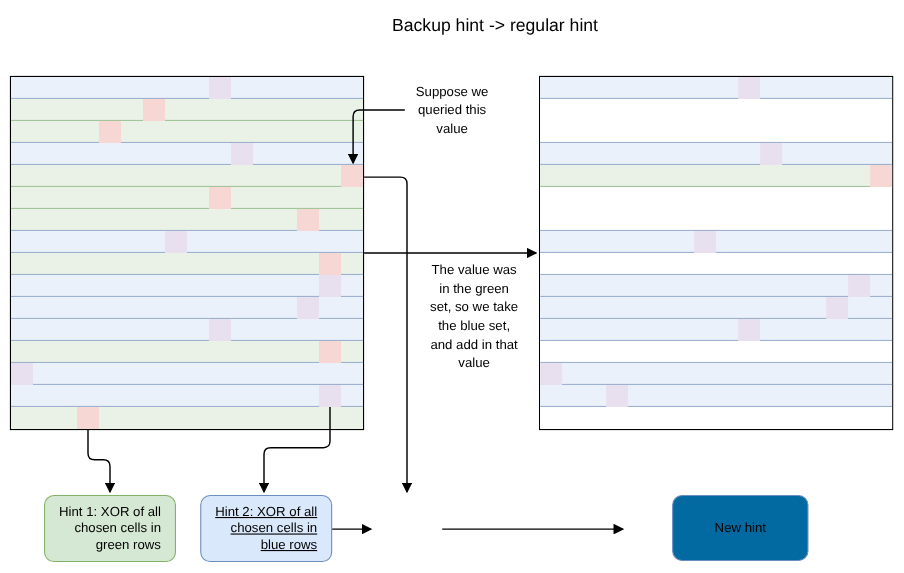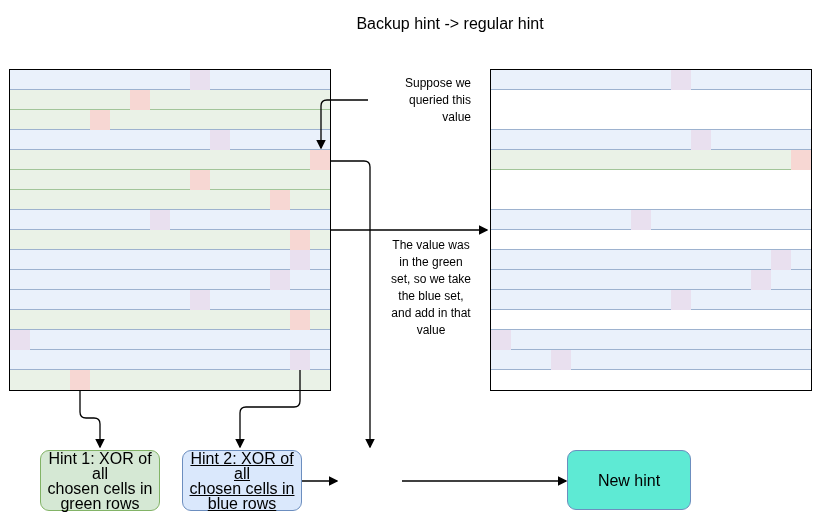--- a/index.html
+++ b/index.html
@@ -17,26 +17,26 @@
     background:#fff;
   }
   #left-grid{left:9px;top:69px;}
   #right-grid{left:490px;top:69px;}
   .grid .row{position:absolute;left:0;width:320px;height:20px;box-sizing:border-box;}
   .grid .cell{position:absolute;top:0;width:20px;height:20px;}
   .note{
     position:absolute;font-size:12px;line-height:17px;text-align:center;
     white-space:pre-line;
   }
-  #note-queried{left:351px;top:75px;width:120px;text-align:right;}
+  #note-queried{left:351px;top:75px;width:120px;}
   #note-explain{left:371px;top:237px;width:120px;}
   .box{
     position:absolute;box-sizing:border-box;border:1px solid;border-radius:9px;
-    display:flex;align-items:center;justify-content:center;text-align:center;
-    font-size:16px;line-height:15px;white-space:pre-line;
+    display:flex;align-items:center;justify-content:center;text-align:right;
+    font-size:12px;line-height:15px;white-space:pre-line;
   }
   #hint1-box{left:40px;top:450px;width:120px;height:61px;}
   #hint2-box{left:182px;top:450px;width:120px;height:61px;}
   #new-hint-box{left:567px;top:450px;width:124px;height:60px;}
   #xor-node{
     position:absolute;left:340px;top:450px;width:62px;height:62px;
     box-sizing:border-box;border:1px solid;border-radius:50%;
     display:flex;align-items:center;justify-content:center;
     font-size:15px;
   }
@@ -145,21 +145,21 @@
 the blue set,
 and add in that
 value</div>
 
   <div id="hint1-box" class="box" style="background: rgb(213, 232, 212); border-color: rgb(130, 179, 102);">Hint 1: XOR of all
 chosen cells in
 green rows</div>
   <div id="hint2-box" class="box" style="background: rgb(218, 232, 252); border-color: rgb(108, 142, 191); text-decoration: underline;">Hint 2: XOR of all
 chosen cells in
 blue rows</div>
-  <div id="new-hint-box" class="box" style="background: #5eead4; border-color: rgb(108, 142, 191);">New hint</div>
+  <div id="new-hint-box" class="box" style="background: #0369a1; border-color: rgb(108, 142, 191); margin-left: 44px;">New hint</div>
 
   <svg id="arrows" width="822" height="521" viewBox="0 0 822 521">
     <defs>
       <marker id="ah" viewBox="0 0 10 10" refX="8.5" refY="5" markerWidth="7.5" markerHeight="7.5" orient="auto">
         <path d="M0,0 L10,5 L0,10 z" fill="#000000"></path>
       </marker>
     </defs>
     <path d="M368,100 H327 Q321,100 321,106 V148" fill="none" marker-end="url(#ah)" stroke="#000000" stroke-width="1.3"></path>
     <path d="M331,161 H364 Q370,161 370,167 V447" fill="none" marker-end="url(#ah)" stroke="#000000" stroke-width="1.3"></path>
     <path d="M331,230 H487" fill="none" marker-end="url(#ah)" stroke="#000000" stroke-width="1.3"></path>

